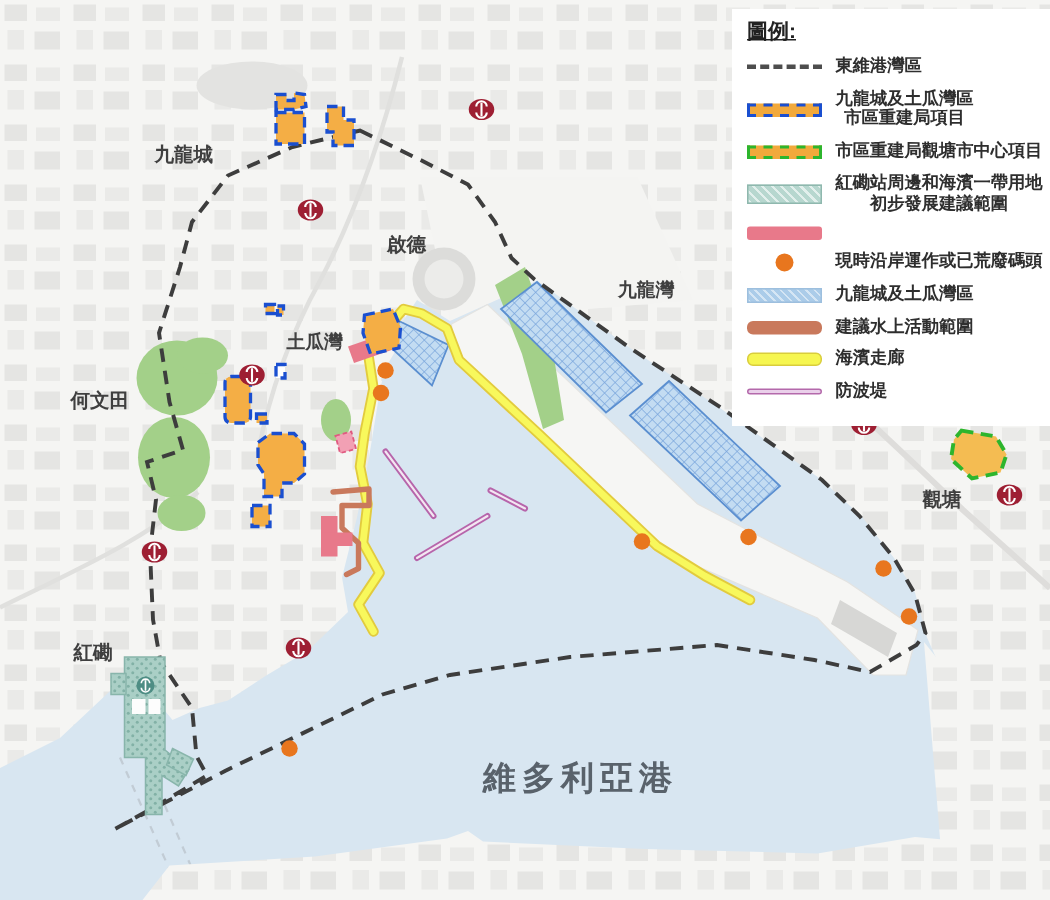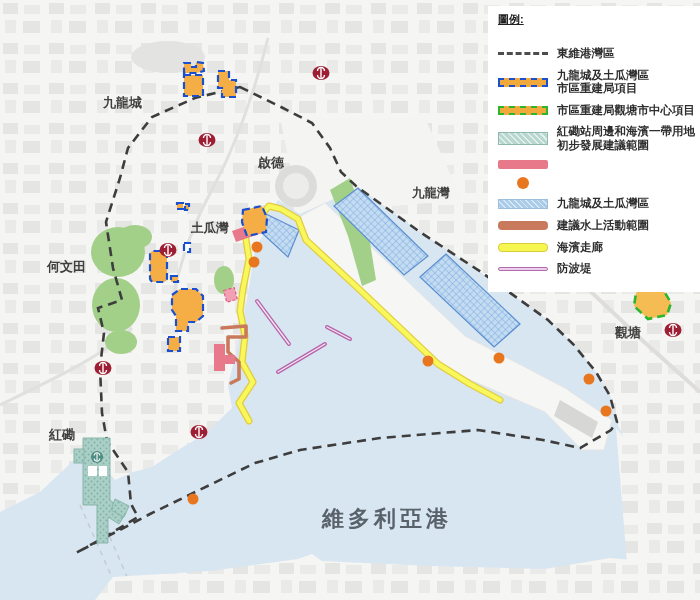--- a/index.html
+++ b/index.html
@@ -2,25 +2,25 @@
 <html><head>
 <meta charset="utf-8">
 <style>
   html,body{margin:0;padding:0;background:#fff;}
   .stage{position:relative;width:700px;height:600px;overflow:hidden;background:#fff;
          font-family:"Liberation Sans","DejaVu Sans",sans-serif;}
   .stage svg{position:absolute;left:0;top:0;}
   
   .legend{position:absolute;left:488px;top:6px;width:212px;background:#ffffff;
           padding:6px 0 8px 10px;box-sizing:border-box;}
-  .legend-title{font-size:11px;font-weight:bold;color:#222;text-decoration:underline;
-                margin:0 0 20px 0;}
+  .legend-title{font-size:14px;font-weight:bold;color:#222;text-decoration:underline;
+                margin:0 0 8px 0;}
   .lg-row{display:flex;align-items:center;gap:9px;margin-bottom:8px;}
   .lg-label{font-size:11.5px;font-weight:bold;color:#2e2e2e;line-height:1.18;
-            white-space:pre-line;}
+            white-space:pre-line;text-align:center;}
   .sw{flex:0 0 50px;width:50px;box-sizing:border-box;}
   .sw-boundary{height:0;border-top:3px dashed #4d4d4d;}
   .sw-ura-blue{height:9px;background:#f2a93b;border:2.5px dashed #1a4fd0;}
   .sw-ura-green{height:9px;background:#f2a93b;border:2.5px dashed #2db52d;}
   .sw-hunghom{height:13px;background:#b7d7cf;border:1px solid #8fb8ae;
       background-image:repeating-linear-gradient(45deg,rgba(255,255,255,.6) 0 1.5px,transparent 1.5px 4.5px);}
   .sw-break{height:9px;background:#e8798a;border-radius:2px;}
   .sw-pier{height:12px;display:flex;justify-content:center;}
   .sw-pier .dot{width:12px;height:12px;border-radius:50%;background:#e8761e;}
   .sw-water{height:10px;background:#abcce9;border:1px solid #9dbfde;
@@ -224,20 +224,21 @@
     <div class="lg-label">紅磡站周邊和海濱一帶用地
 初步發展建議範圍</div>
   </div>
   <div class="lg-row">
     <div class="sw sw-break"></div>
   </div>
   <div class="lg-row">
     <div class="sw sw-pier">
           <span class="dot"></span>
         </div>
+    <div class="lg-label">現時沿岸運作或已荒廢碼頭</div>
   </div>
   <div class="lg-row">
     <div class="sw sw-water"></div>
     <div class="lg-label">九龍城及土瓜灣區</div>
   </div>
   <div class="lg-row">
     <div class="sw sw-board"></div>
     <div class="lg-label">建議水上活動範圍</div>
   </div>
   <div class="lg-row">

